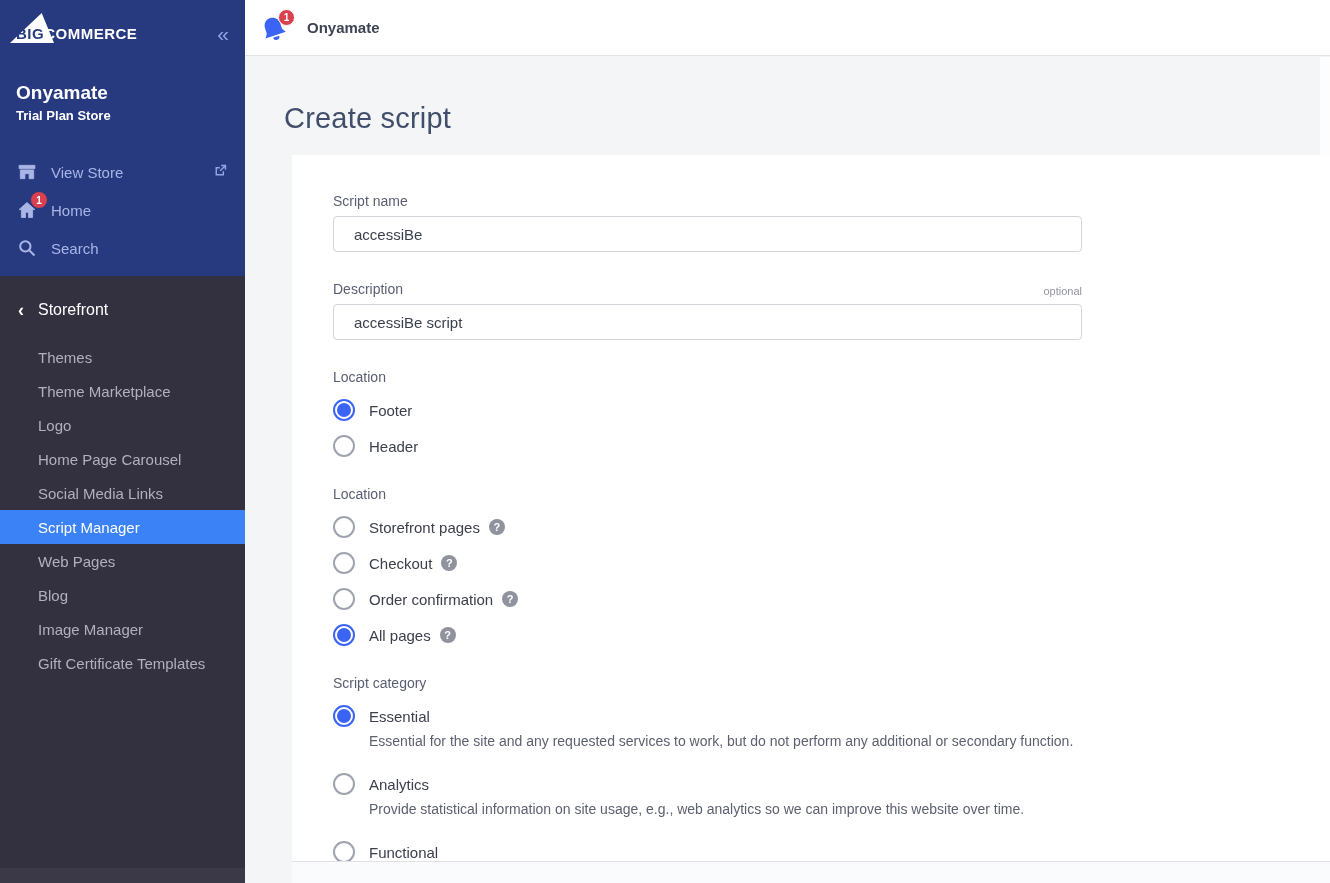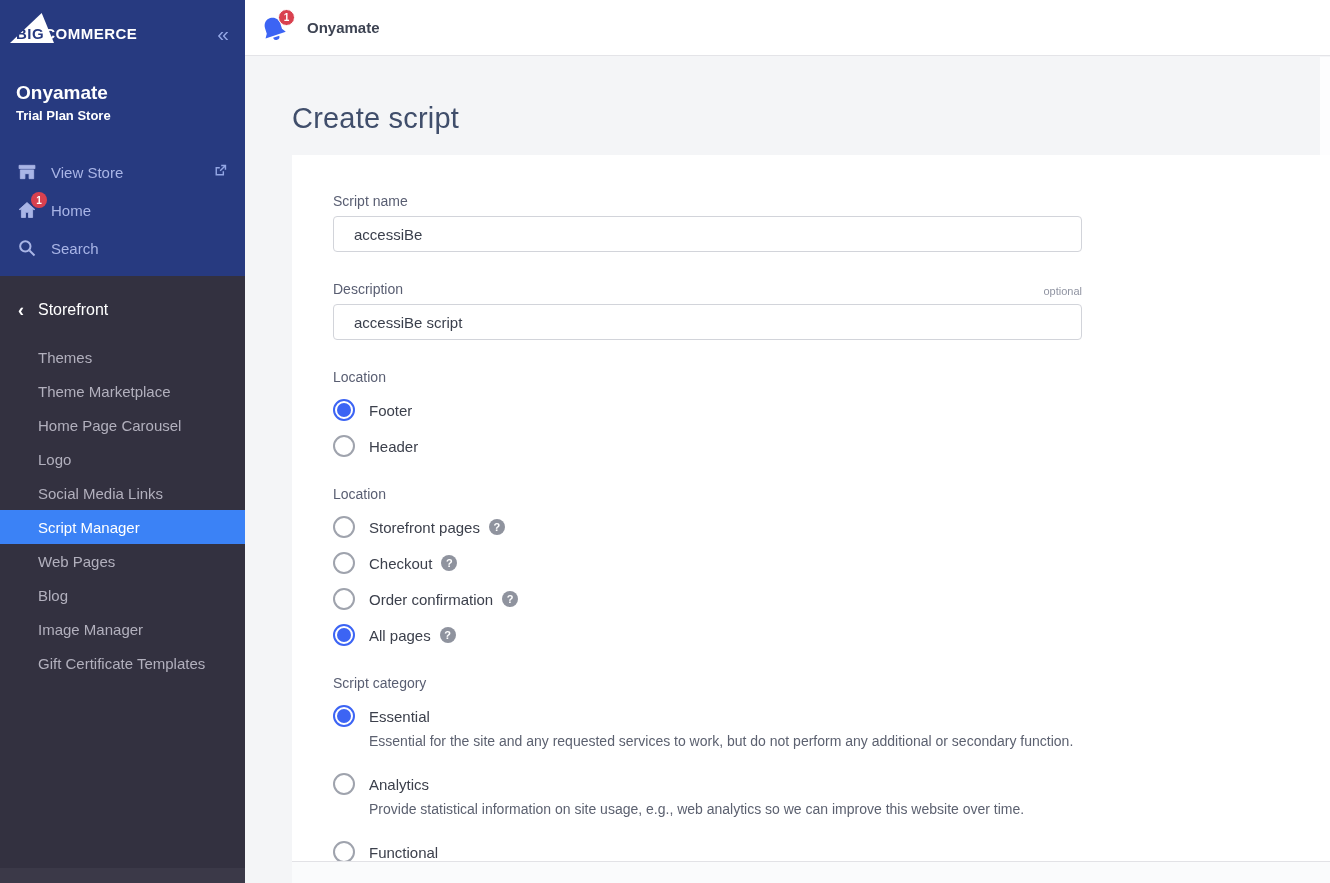--- a/index.html
+++ b/index.html
@@ -46,21 +46,21 @@
   .topbar { position:absolute; left:245px; top:0; right:0; height:56px; background:#ffffff;
     border-bottom:1px solid #e4e4e8; display:flex; align-items:center; padding-left:14px; z-index:4; }
   .bell-wrap { position:relative; width:34px; height:34px; cursor:pointer; }
   .bell-wrap svg { width:30px; height:30px; fill:#3c64f4; transform:rotate(-18deg); margin-top:4px; }
   .bell-badge { position:absolute; top:-2px; right:-2px; min-width:17px; height:17px; border-radius:9px;
     background:#d9414f; border:1px solid #fff; color:#fff; font-size:10px; font-weight:bold; display:flex; align-items:center; justify-content:center; }
   .topbar-store { margin-left:14px; font-size:15px; font-weight:bold; color:#3d4352; }
 
   
   .main { position:absolute; left:245px; top:56px; right:0; bottom:0; background:#f4f5f7; }
-  .page-title { position:absolute; left:47px; top:46px; font-size:29px; font-weight:300; color:#404e6b; letter-spacing:.2px; }
+  .page-title { position:absolute; left:39px; top:46px; font-size:29px; font-weight:300; color:#404e6b; letter-spacing:.2px; }
   .card { position:absolute; left:47px; top:99px; right:0; bottom:21px; background:#ffffff;
     border-bottom:1px solid #e2e2e6; padding:38px 41px; overflow:hidden; }
   .footer-strip { position:absolute; left:47px; right:0; bottom:0; height:21px; background:#fafbfc; }
   .scrollbar-track { position:absolute; right:0; top:1px; width:10px; height:98px; background:#fdfdfe; }
 
   .form { width:749px; }
   .field-label-row { display:flex; justify-content:space-between; align-items:flex-end; margin-bottom:7px; }
   .field-label { font-size:14px; color:#595e72; }
   .optional { font-size:11px; color:#9094a2; }
   input.text { width:749px; height:36px; border:1px solid #d2d4da; border-radius:4px; padding:0 20px;
@@ -133,22 +133,22 @@
     </div>
   </div>
 
   <div class="section-head">
     <span class="back-ic">‹</span>
     <span class="section-title">Storefront</span>
   </div>
   <ul class="section-items">
     <li>Themes</li>
     <li>Theme Marketplace</li>
+    <li>Logo</li>
     <li>Home Page Carousel</li>
-    <li>Logo</li>
     <li>Social Media Links</li>
     <li class="active">Script Manager</li>
     <li>Web Pages</li>
     <li>Blog</li>
     <li>Image Manager</li>
     <li>Gift Certificate Templates</li>
   </ul>
   <div class="sidebar-foot"></div>
 </div>
 

